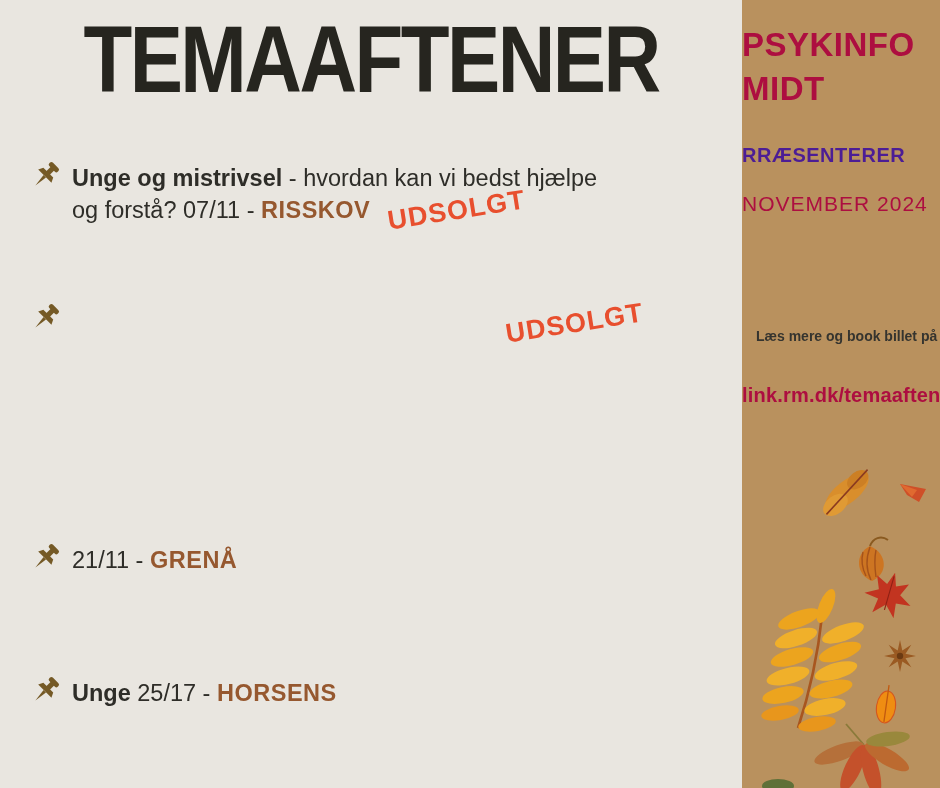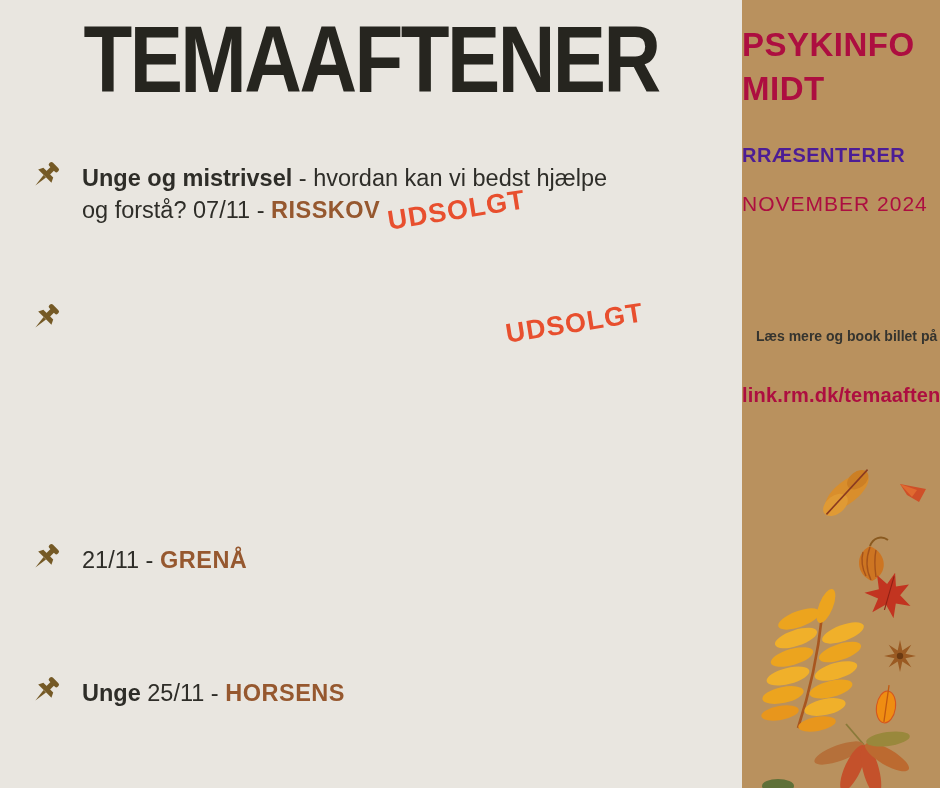--- a/index.html
+++ b/index.html
@@ -22,21 +22,21 @@
   
   .left{position:absolute;left:0;top:4px;width:680px;height:788px;background:var(--bg);padding-left:24px;}
   .title{
     position:absolute;top:8px;left:0;width:742px;text-align:center;
     font-size:95px;font-weight:700;letter-spacing:-3px;line-height:1.0;
     color:#26251f;transform:scaleX(0.84);transform-origin:50% 0;
     white-space:nowrap;
   }
   .events{position:absolute;left:0;top:0;width:742px;height:788px;}
   .event{
-    position:absolute;left:28px;width:700px;display:flex;align-items:flex-start;gap:20px;
+    position:absolute;left:28px;width:700px;display:flex;align-items:flex-start;gap:10px;
   }
   .event.e0{top:158px}
   .event.e1{top:300px}
   .event.e2{top:405px}
   .event.e3{top:540px}
   .event.e4{top:673px}
   .pin{flex:0 0 auto;width:34px;height:34px;margin-top:-3px;}
   .pin svg{display:block;}
   .pin svg g{fill:var(--pin);}
   .event-text{font-size:23.5px;line-height:32px;color:var(--ink);}
@@ -118,21 +118,21 @@
     <svg width="34" height="34" viewBox="0 0 24 24" aria-hidden="true">
       <g transform="rotate(45 12 12)">
         <rect x="7.8" y="1.4" width="8.4" height="3.5" rx="1.4"></rect>
         <rect x="10.2" y="4.2" width="3.6" height="5"></rect>
         <path d="M7.1 8.7 h9.8 l1.7 3.5 h-13.2 z"></path>
         <path d="M10.8 12.2 h2.4 l-1.2 9.4 z"></path>
       </g>
     </svg>
   </span>
           <div class="event-text">
-            <div class="line"><span class="bold">Unge</span><span> 25/11 - </span><span class="city">HORSENS</span></div>
+            <div class="line"><span class="bold">Unge</span><span> 25/17 - </span><span class="city">HORSENS</span></div>
           </div>
         </div>
       </section>
   </main>
 
   <aside class="sidebar">
     <div class="brand">PSYKINFO MIDT</div>
     <div class="presents">RRÆSENTERER</div>
     <div class="month">NOVEMBER 2024</div>
     <div class="info">Læs mere og book billet på</div>

